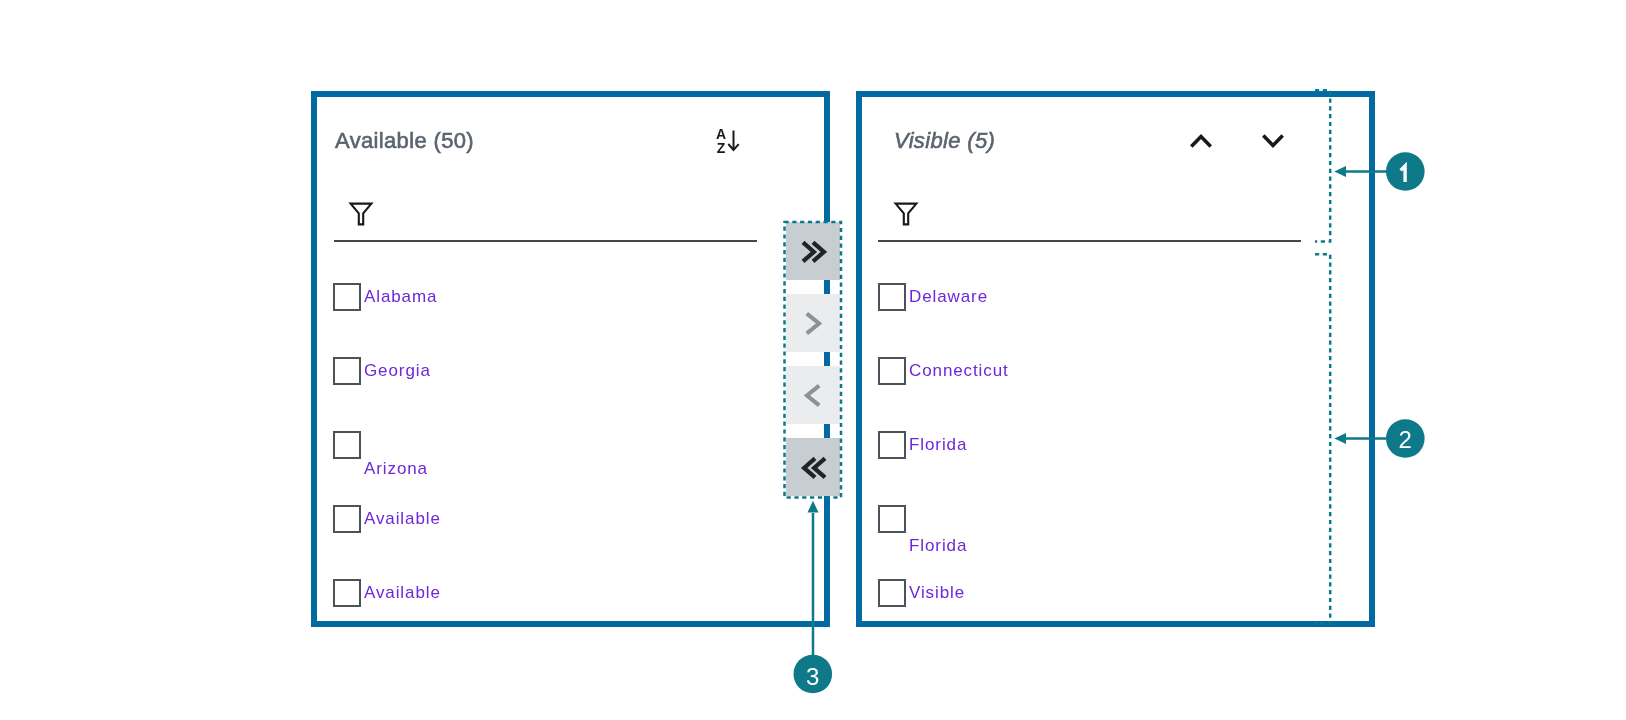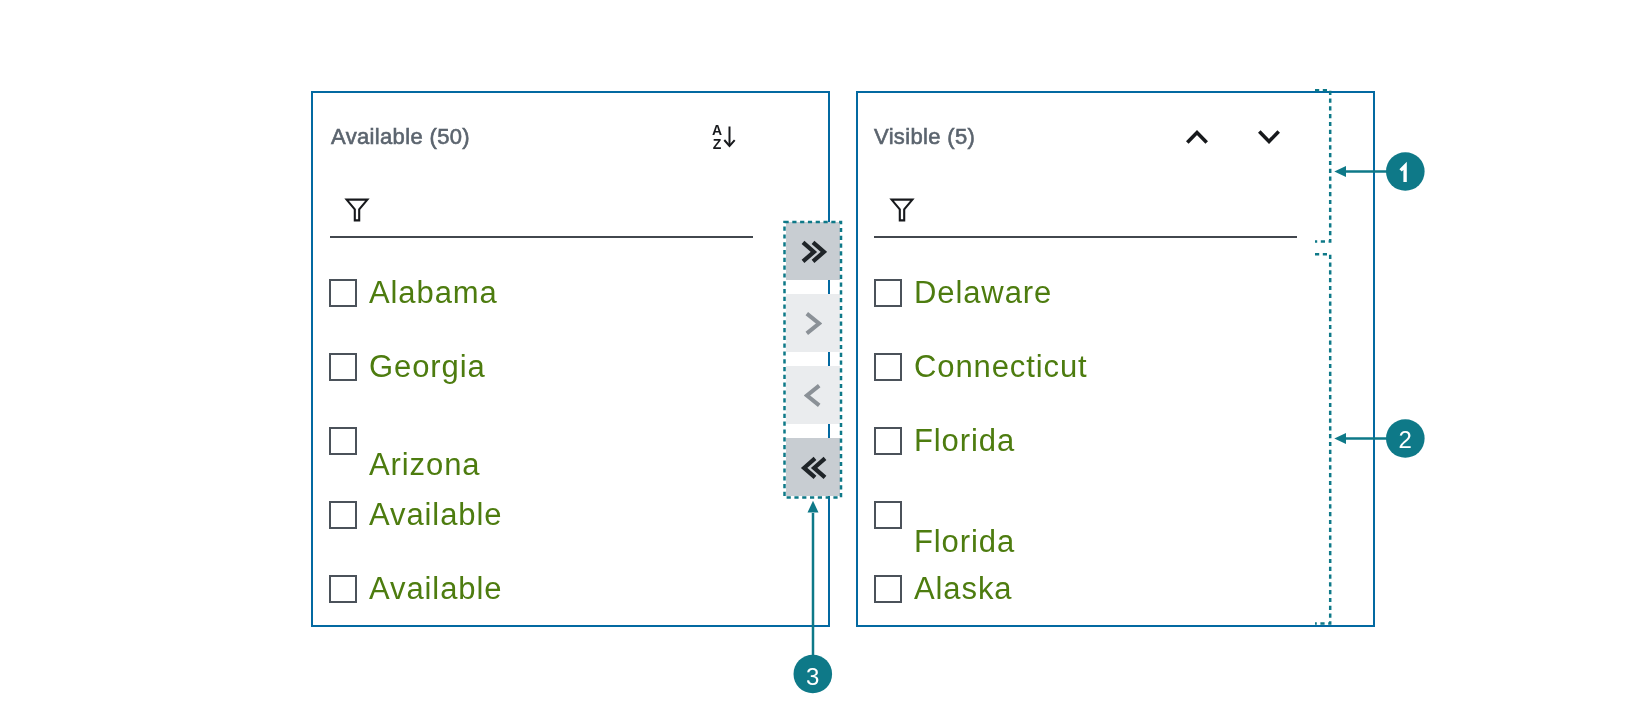--- a/index.html
+++ b/index.html
@@ -1,25 +1,25 @@
 <!DOCTYPE html>
 <html><head>
 <meta charset="utf-8">
 <style>
   html,body{margin:0;padding:0;}
   body{width:1626px;height:720px;position:relative;background:#ffffff;
        font-family:"Liberation Sans",sans-serif;overflow:hidden;}
   .panel{position:absolute;top:91px;width:519px;height:536px;
-         border:2px solid #0369a1;box-sizing:border-box;background:#fff;}
+         border:6px solid #0369a1;box-sizing:border-box;background:#fff;}
   .hdr{position:absolute;font-size:22px;font-weight:normal;-webkit-text-stroke:0.6px #5b646e;
        color:#5b646e;letter-spacing:0.35px;}
   .uline{position:absolute;height:2px;background:#42474d;top:143px;}
   .cb{position:absolute;left:16px;width:24px;height:24px;border:2px solid #4b525a;
       background:#fff;}
-  .lbl{position:absolute;left:56px;font-size:31px;color:#4d7c0f;line-height:26px;letter-spacing:0.9px;}
+  .lbl{position:absolute;left:47px;font-size:17px;color:#6d28d9;line-height:26px;letter-spacing:0.9px;}
   .icon{position:absolute;}
   .btn{position:absolute;width:54px;left:786px;height:58px;}
   .btn svg{position:absolute;left:50%;top:50%;transform:translate(-50%,-50%);}
 </style>
 </head>
 <body>
 
 <div class="panel" style="left:311px;">
   <div class="hdr" style="left:18px;top:31px;">Available (50)</div>
 
@@ -42,21 +42,21 @@
     <div class="lbl" style="top:261px;">Georgia</div>
   <div class="cb" style="top:334px;"></div>
     <div class="lbl" style="top:335px;margin-top:24px;">Arizona</div>
   <div class="cb" style="top:408px;"></div>
     <div class="lbl" style="top:409px;">Available</div>
   <div class="cb" style="top:482px;"></div>
     <div class="lbl" style="top:483px;">Available</div>
 </div>
 
 <div class="panel" style="left:856px;">
-  <div class="hdr" style="left:16px;top:31px;">Visible (5)</div>
+  <div class="hdr" style="left:32px;top:31px;font-style:italic;">Visible (5)</div>
 
   <svg class="icon" style="left:327px;top:36px;" width="24" height="16" viewBox="0 0 24 16">
     <path d="M2.3,13.5 L12,3.5 L21.7,13.5" fill="none" stroke="#17191c" stroke-width="3.6"></path>
   </svg>
 
   <svg class="icon" style="left:399px;top:36px;" width="24" height="16" viewBox="0 0 24 16">
     <path d="M2.3,2.5 L12,12.5 L21.7,2.5" fill="none" stroke="#17191c" stroke-width="3.6"></path>
   </svg>
   <svg class="icon" style="left:31px;top:104px;" width="26" height="26" viewBox="0 0 26 26">
     <path d="M2.6,2.6 H23.4 L15.2,12.4 V23.4 H10.8 V12.4 Z" fill="none" stroke="#17191c" stroke-width="2.1"></path>
@@ -64,21 +64,21 @@
   <div class="uline" style="left:16px;width:423px;"></div>
   <div class="cb" style="top:186px;"></div>
     <div class="lbl" style="top:187px;">Delaware</div>
   <div class="cb" style="top:260px;"></div>
     <div class="lbl" style="top:261px;">Connecticut</div>
   <div class="cb" style="top:334px;"></div>
     <div class="lbl" style="top:335px;">Florida</div>
   <div class="cb" style="top:408px;"></div>
     <div class="lbl" style="top:409px;margin-top:27px;">Florida</div>
   <div class="cb" style="top:482px;"></div>
-    <div class="lbl" style="top:483px;">Alaska</div>
+    <div class="lbl" style="top:483px;">Visible</div>
 </div>
 
 <div class="btn" style="top:222px;background:#c8cdd2;">
   <svg width="28" height="26" viewBox="0 0 28 26">
     <g fill="none" stroke="#1f2428" stroke-width="4.2">
       <path d="M4,4.4 L14.9,13.9 L4,23.4"></path>
       <path d="M14,4.4 L24.9,13.9 L14,23.4"></path>
     </g>
   </svg>
 </div>

